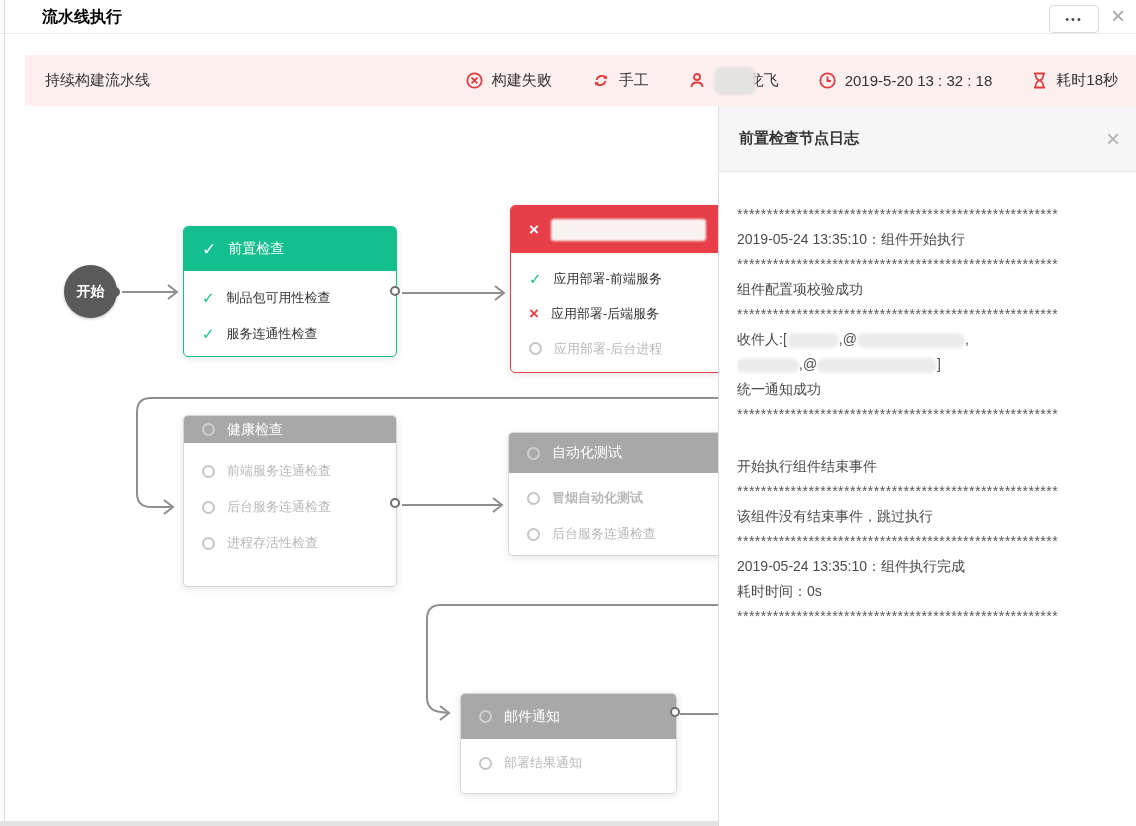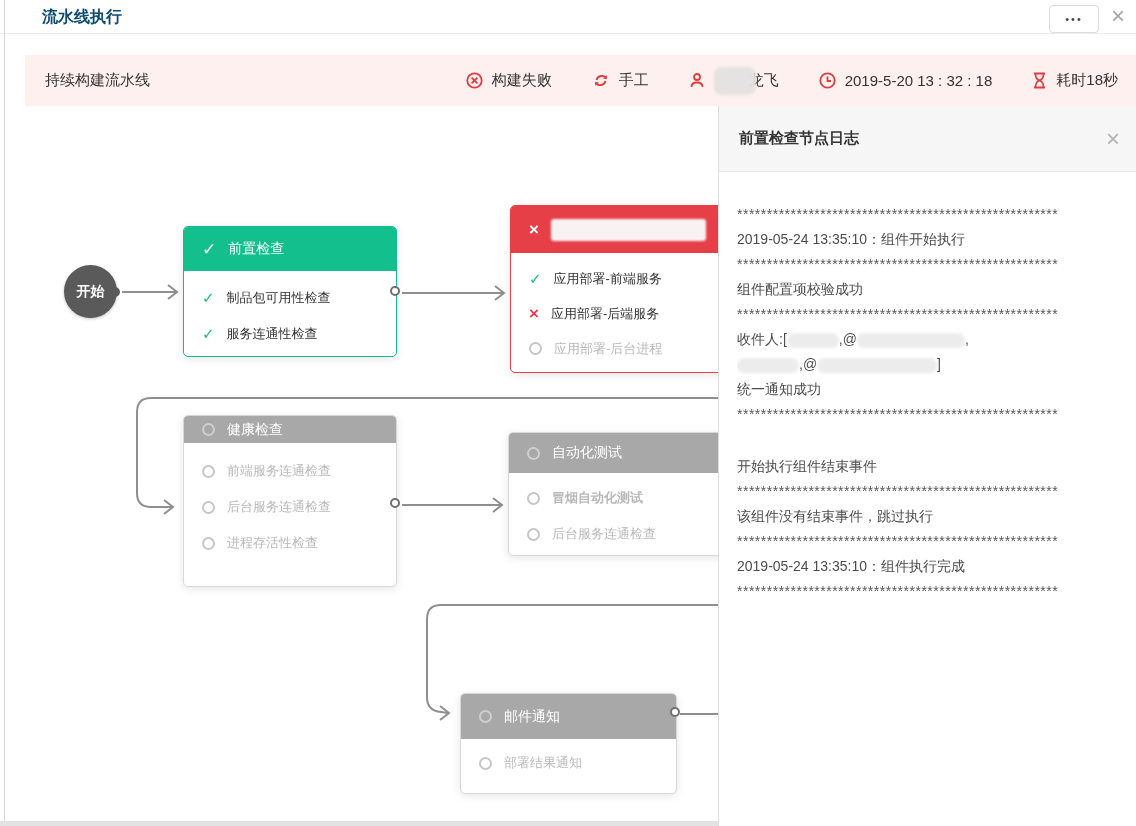--- a/index.html
+++ b/index.html
@@ -4,21 +4,21 @@
 <style>
   * { margin:0; padding:0; box-sizing:border-box; }
   html,body { width:1136px; height:826px; }
   body {
     font-family:"Liberation Sans","DejaVu Sans",sans-serif;
     background:#ffffff; color:#333; overflow:hidden; position:relative;
   }
   
   .titlebar { position:absolute; left:0; top:0; width:1136px; height:34px; background:#fff;
     border-bottom:1px solid #ebebeb; z-index:20; }
-  .titlebar .title { position:absolute; left:42px; top:7px; font-size:16px; font-weight:bold; color:#0c4a6e; }
+  .titlebar .title { position:absolute; left:42px; top:7px; font-size:16px; font-weight:bold; color:#000000; }
   .more-btn { position:absolute; left:1049px; top:5px; width:50px; height:28px; border:1px solid #dcdcdc;
     border-radius:4px; background:#fff; display:flex; align-items:center; justify-content:center;
     font-size:11px; letter-spacing:2px; color:#444; cursor:pointer; }
   .win-close { position:absolute; left:1104px; top:2px; width:28px; height:28px; display:flex; align-items:center;
     justify-content:center; font-size:24px; color:#a7a7a7; cursor:pointer; }
   .left-border { position:absolute; left:4px; top:0; width:1px; height:826px; background:#d9d9d9; z-index:30; }
   .hscrollbar { position:absolute; left:0; bottom:0; width:718px; height:5px; background:#e3e3e3; z-index:30; }
 
   
   .pipebar { position:absolute; left:25px; top:55px; width:1111px; height:51px; background:#fdf0ee;
@@ -262,15 +262,16 @@
       <span class="blur-chip" style="width:62px;"></span><span>,@</span><span class="blur-chip" style="width:120px;"></span><span>]</span>
     </div>
     <div class="log-line">统一通知成功</div>
     <div class="log-line stars">******************************************************</div>
     <div class="log-spacer"></div>
     <div class="log-line">开始执行组件结束事件</div>
     <div class="log-line stars">******************************************************</div>
     <div class="log-line">该组件没有结束事件，跳过执行</div>
     <div class="log-line stars">******************************************************</div>
     <div class="log-line">2019-05-24 13:35:10：组件执行完成</div>
+    <div class="log-line">耗时时间：0s</div>
     <div class="log-line stars">******************************************************</div>
   </div>
 </div>
 
 </body></html>

